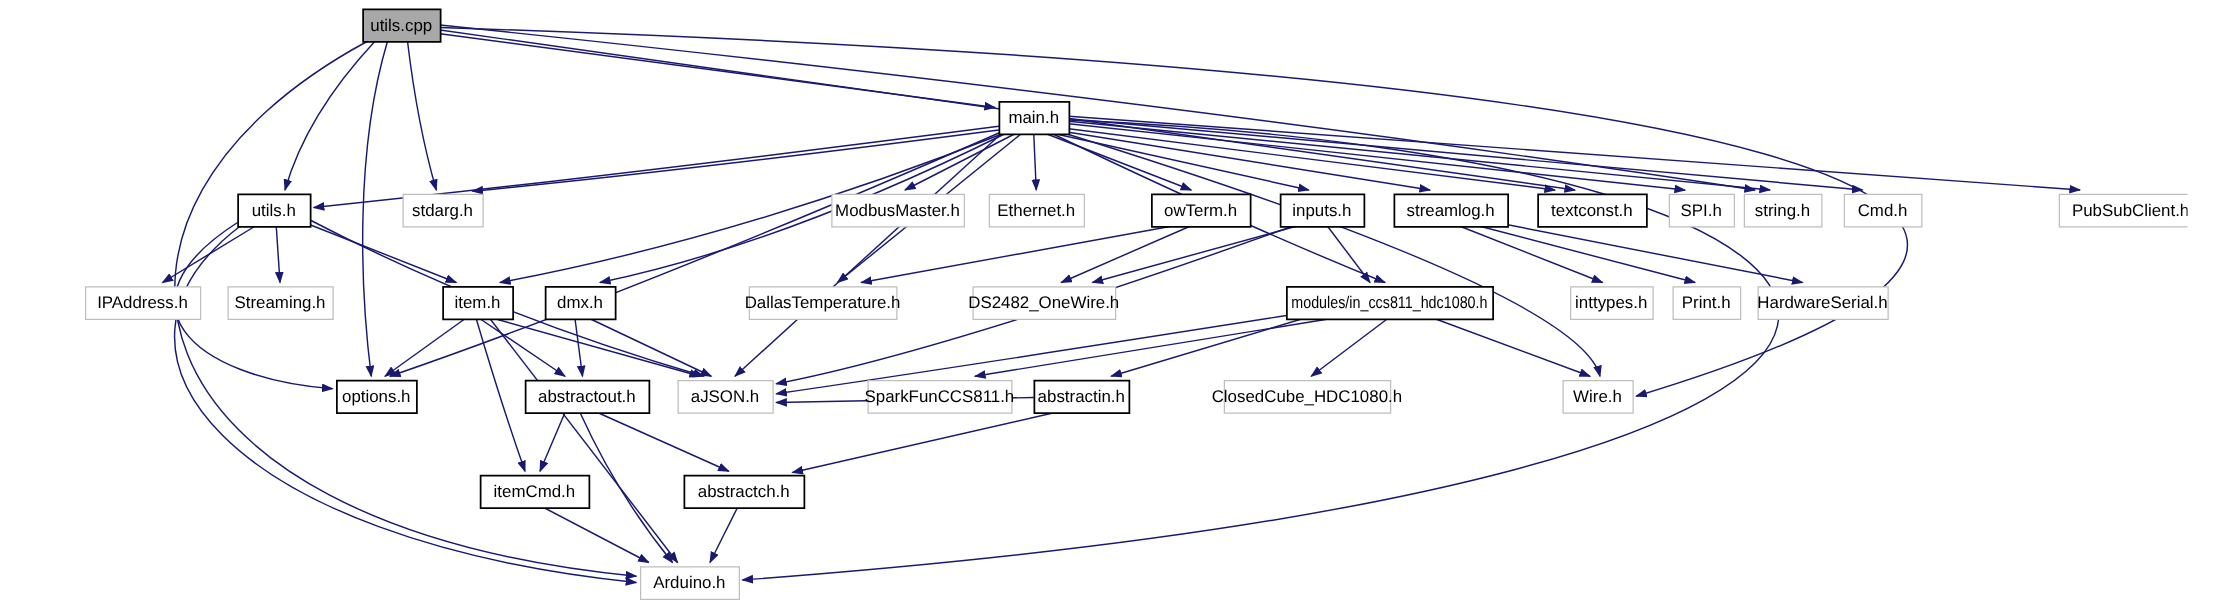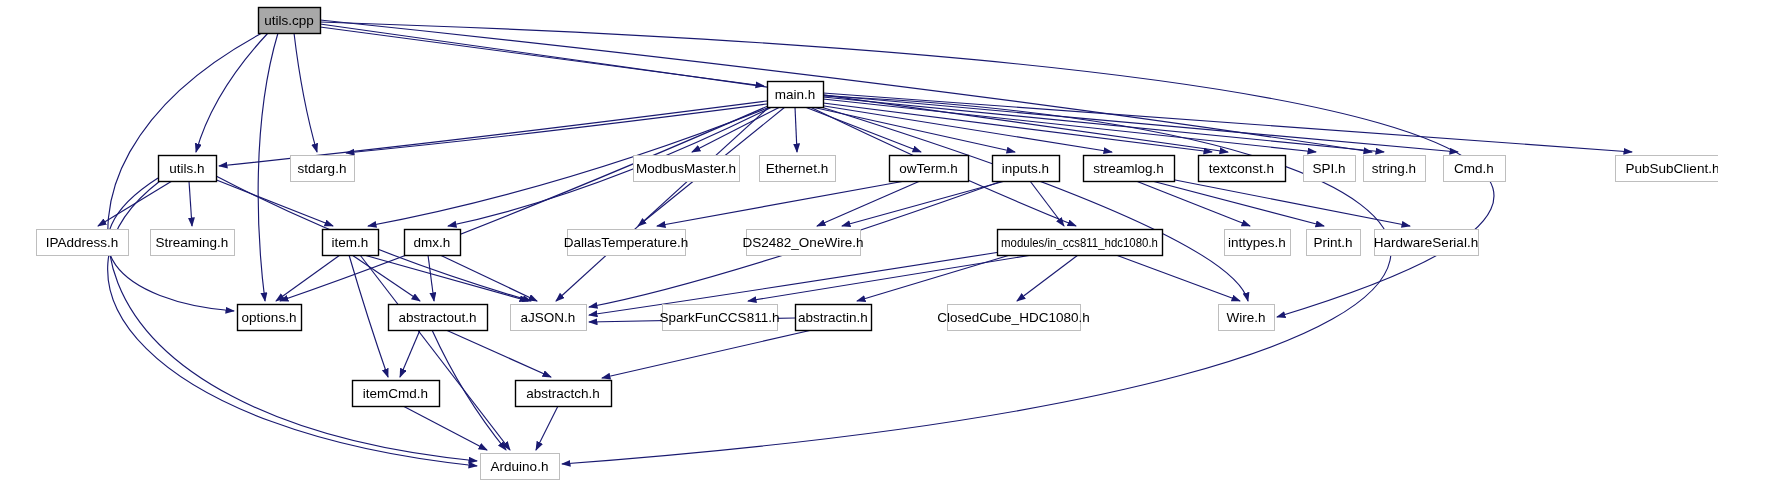--- a/index.html
+++ b/index.html
@@ -1,17 +1,17 @@
 <!DOCTYPE html>
 <html><head>
 <meta charset="utf-8">
 <style>
   html,body{margin:0;padding:0;background:#ffffff;}
   #graph-wrap{width:1718px;height:485px;position:relative;background:#fff;overflow:hidden;
-    font-family:"Liberation Sans","DejaVu Sans",sans-serif;}
+    font-family:"Liberation Sans","DejaVu Sans",sans-serif;padding-left:32px;}
   svg text{font-family:"Liberation Sans","DejaVu Sans",sans-serif;font-size:13.5px;fill:#000;}
   svg .edge{fill:none;stroke-width:1.15;}
   svg .node-rect{cursor:pointer;}
 </style>
 </head>
 <body>
 
 <div id="graph-wrap" style="background: rgb(255, 255, 255);">
   <svg id="graph-svg" width="1770" height="485" viewBox="0 0 1770 485" xmlns="http://www.w3.org/2000/svg">
     <defs>

